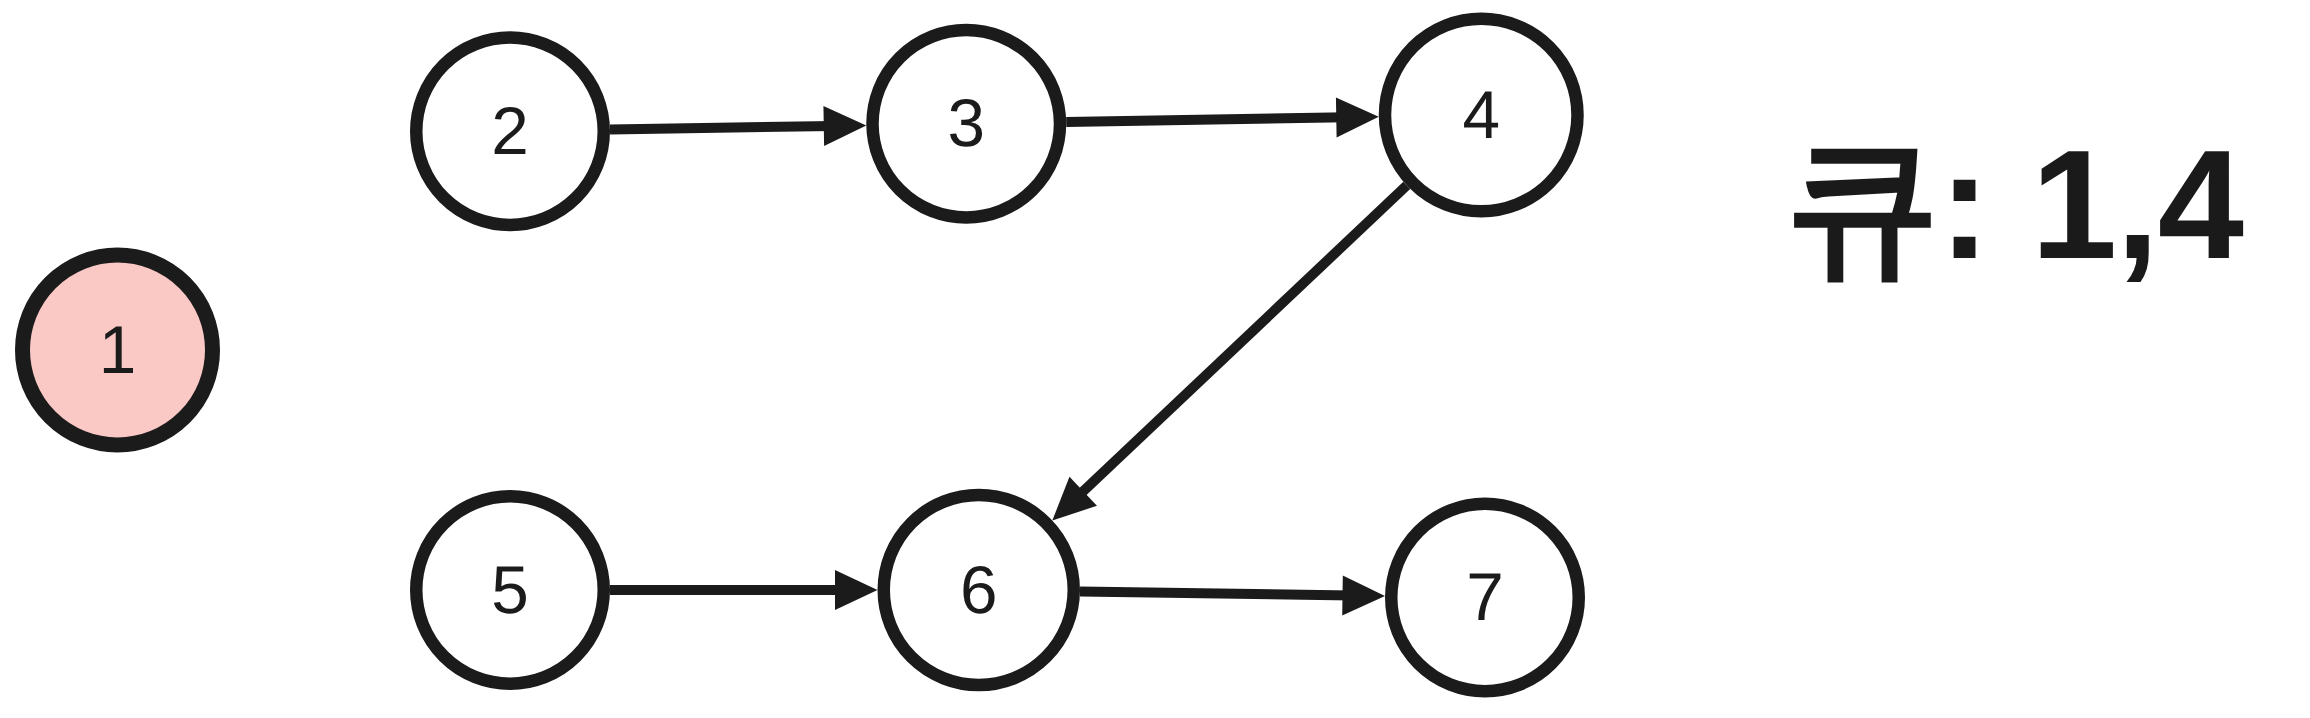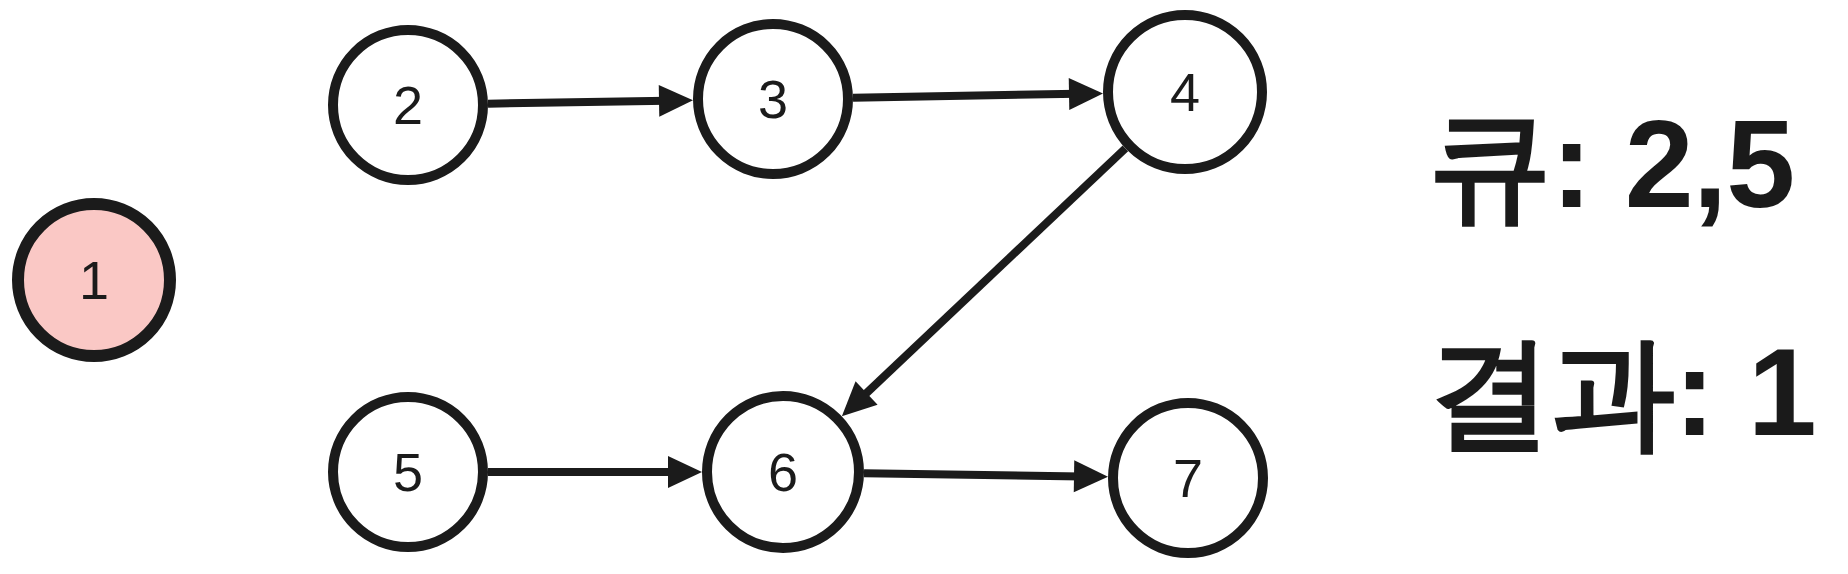--- a/index.html
+++ b/index.html
@@ -69,17 +69,16 @@
         <text x="1185" y="92" text-anchor="middle" dominant-baseline="central" fill="#1b1b1b" class="node-label-text">4</text>
         <circle cx="408" cy="472" r="75" fill="#ffffff" stroke="#1b1b1b" stroke-width="10"></circle>
         <text x="408" y="472" text-anchor="middle" dominant-baseline="central" fill="#1b1b1b" class="node-label-text">5</text>
         <circle cx="783" cy="472" r="76" fill="#ffffff" stroke="#1b1b1b" stroke-width="10"></circle>
         <text x="783" y="472" text-anchor="middle" dominant-baseline="central" fill="#1b1b1b" class="node-label-text">6</text>
         <circle cx="1188" cy="478" r="75" fill="#ffffff" stroke="#1b1b1b" stroke-width="10"></circle>
         <text x="1188" y="478" text-anchor="middle" dominant-baseline="central" fill="#1b1b1b" class="node-label-text">7</text>
       </g>
   </svg>
 
-  <div class="annotation queue">큐: 2,5</div>
+  <div class="annotation queue">큐: 1,4</div>
 
-  <div class="annotation result">결과: 1</div>
 
 </div>
 
 </body></html>

